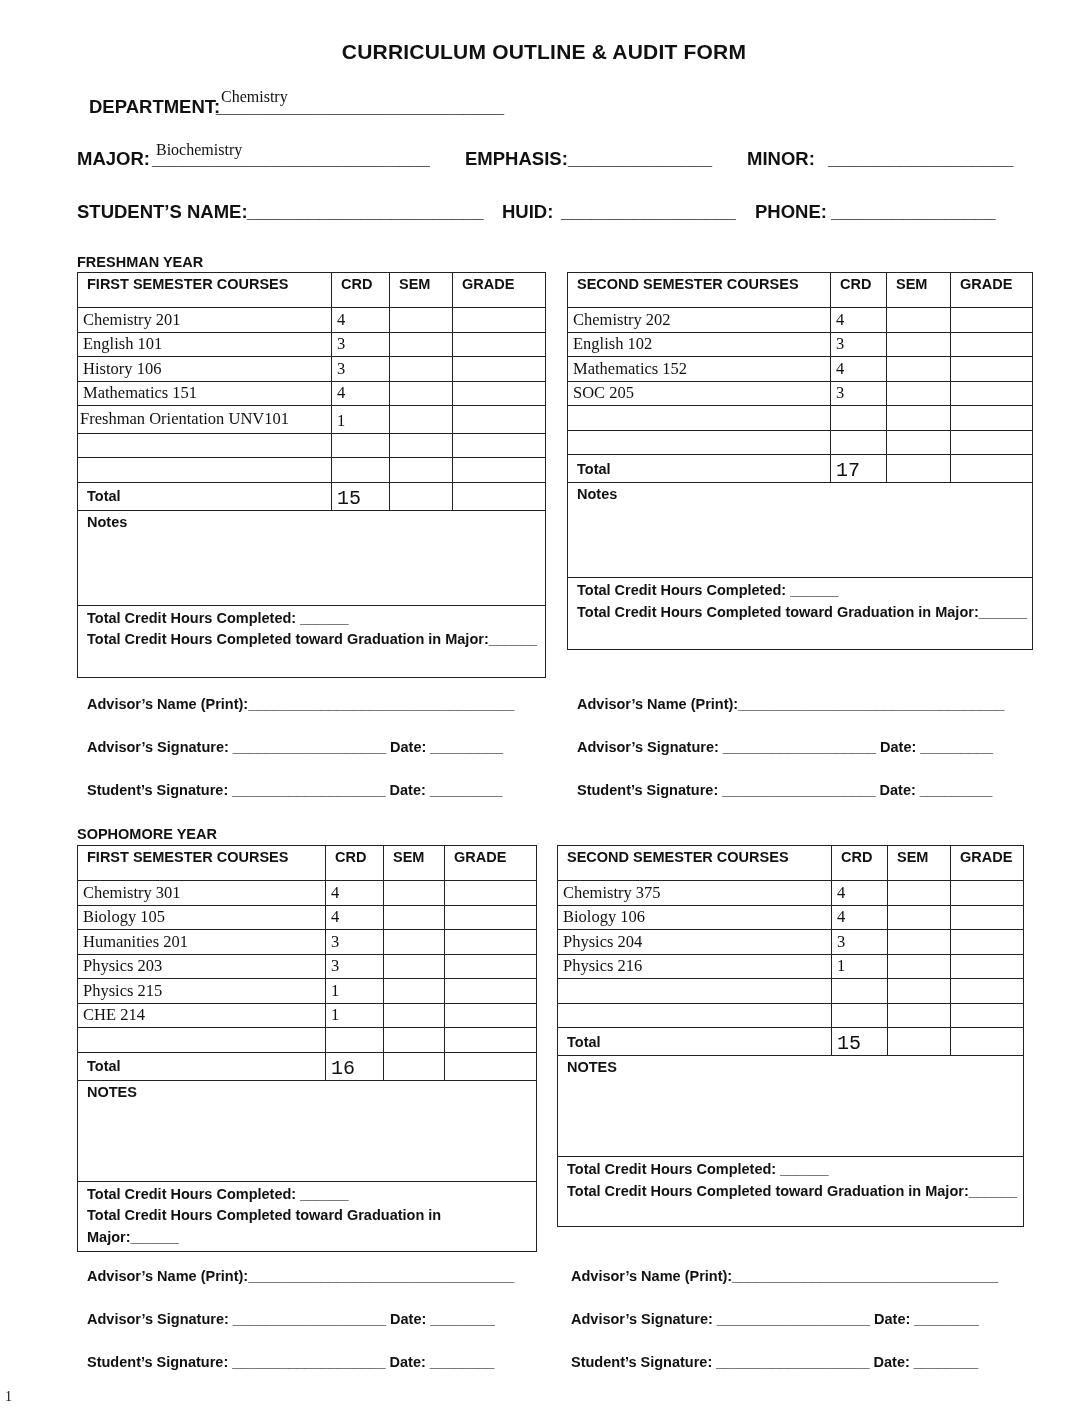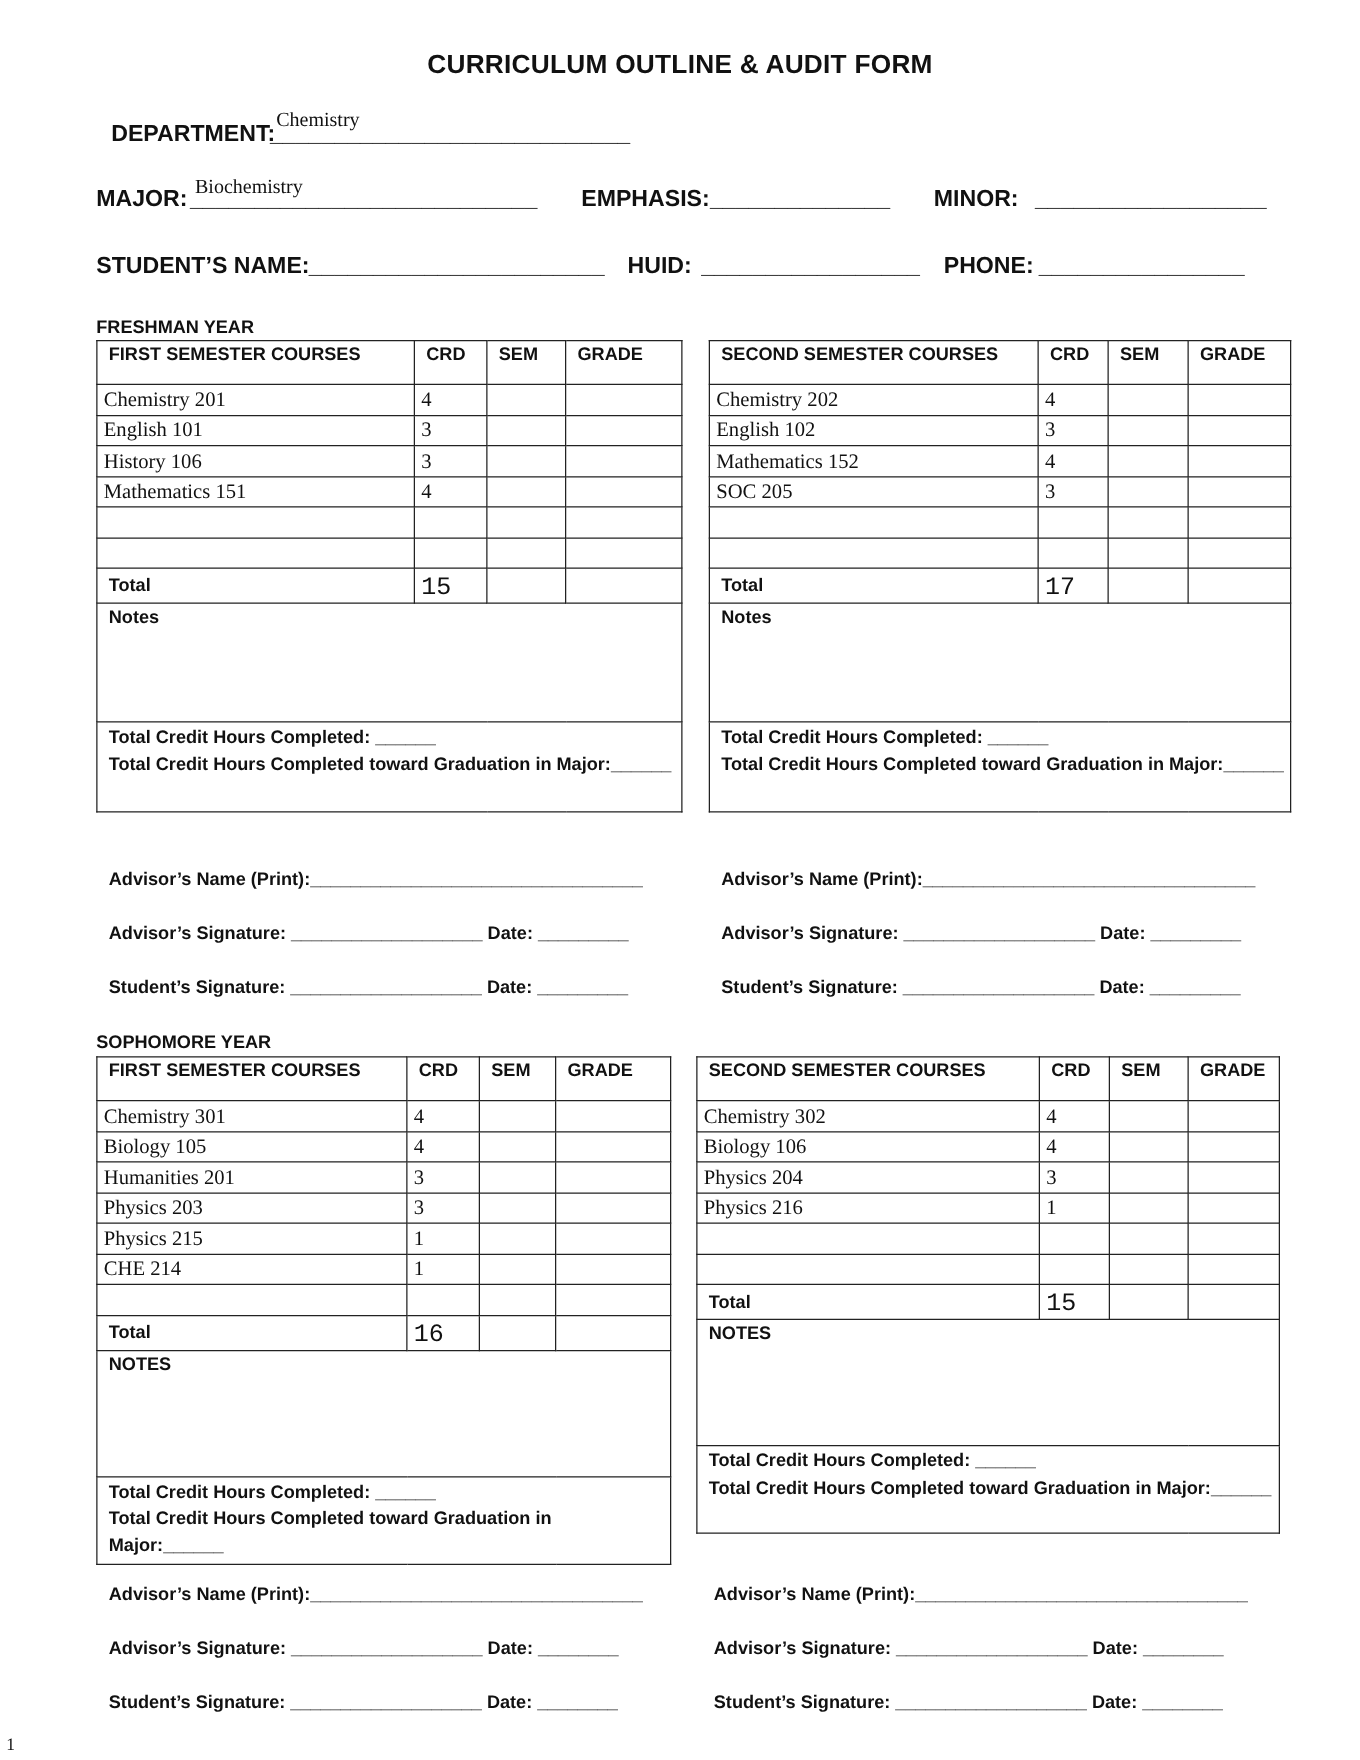--- a/index.html
+++ b/index.html
@@ -78,20 +78,26 @@
         <td class="c"></td>
         <td class="c"></td>
       </tr>
   <tr>
         <td class="c">Mathematics 151</td>
         <td class="c">4</td>
         <td class="c"></td>
         <td class="c"></td>
       </tr>
   <tr>
+        <td class="c" style="padding-left:2px">Freshman Orientation UNV101</td>
+        <td class="c" style="padding-top:3px">1</td>
+        <td class="c"></td>
+        <td class="c"></td>
+      </tr>
+  <tr>
         <td class="c"></td>
         <td class="c"></td>
         <td class="c"></td>
         <td class="c"></td>
       </tr>
   <tr>
         <td class="c"></td>
         <td class="c"></td>
         <td class="c"></td>
         <td class="c"></td>
@@ -273,21 +279,21 @@
       <col style="width:73px">
     </colgroup>
   <tbody>
       <tr>
     <td class="h">SECOND SEMESTER COURSES</td>
     <td class="h">CRD</td>
     <td class="h">SEM</td>
     <td class="h">GRADE</td>
   </tr>
   <tr>
-        <td class="c">Chemistry 302</td>
+        <td class="c">Chemistry 375</td>
         <td class="c">4</td>
         <td class="c"></td>
         <td class="c"></td>
       </tr>
   <tr>
         <td class="c">Biology 106</td>
         <td class="c">4</td>
         <td class="c"></td>
         <td class="c"></td>
       </tr>

